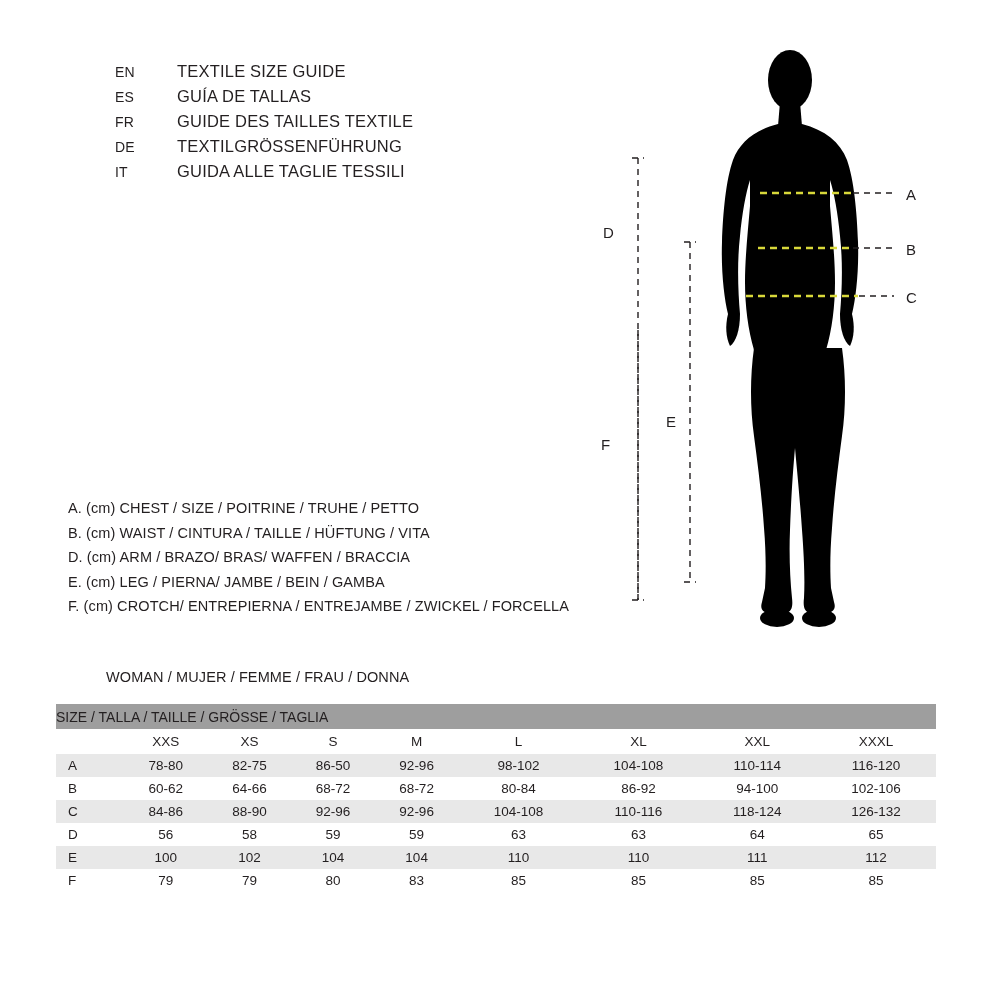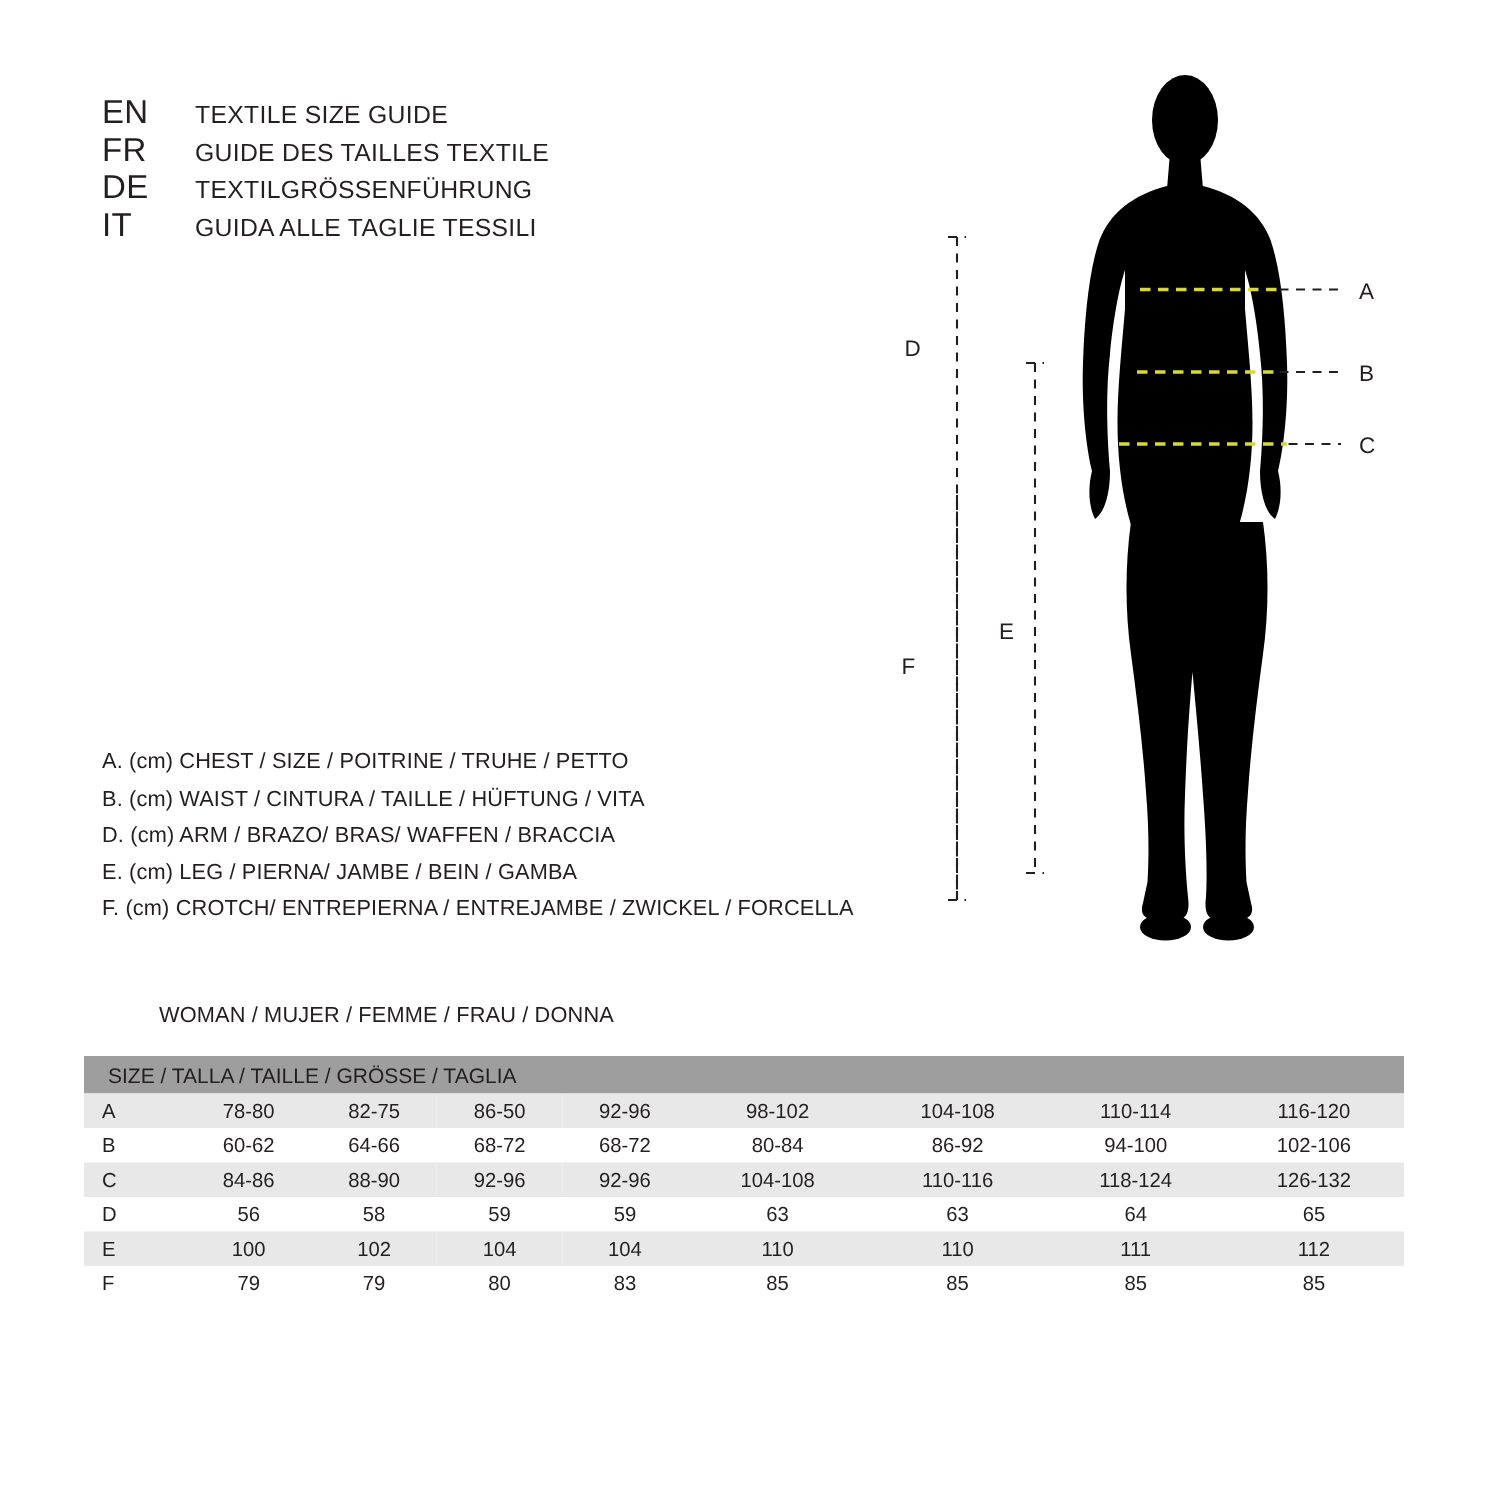--- a/index.html
+++ b/index.html
@@ -22,22 +22,23 @@
     left: 68px;
     top: 62px;
   }
   .title-row {
     display: flex;
     align-items: baseline;
     height: 25px;
   }
   .title-lang {
     width: 62px;
-    font-size: 22px;
+    font-size: 14px;
     letter-spacing: 0.2px;
+    margin-left: 47px;
   }
   .title-text {
     font-size: 16.5px;
     letter-spacing: 0.2px;
   }
 
   
   .legend-block {
     position: absolute;
     left: 68px;
@@ -72,21 +73,21 @@
     padding: 0;
     height: 23px;
     font-weight: normal;
     text-align: center;
     vertical-align: middle;
   }
   .size-table .hdr-row td {
     background: #9e9e9e;
     color: #231f20;
     text-align: left;
-    padding-left: 16px;
+    padding-left: 0;
     height: 25px;
     font-size: 14px;
   }
   .size-table .band td {
     background: #e8e8e8;
   }
   .size-table .rowlabel {
     text-align: left;
     padding-left: 12px;
     width: 56px;
@@ -111,20 +112,24 @@
     color: #231f20;
   }
 </style>
 </head>
 <body>
 
 <div class="title-block">
   <div class="title-row">
     <span class="title-lang">EN</span>
     <span class="title-text">TEXTILE SIZE GUIDE</span>
+  </div>
+  <div class="title-row">
+    <span class="title-lang">ES</span>
+    <span class="title-text">GUÍA DE TALLAS</span>
   </div>
   <div class="title-row">
     <span class="title-lang">FR</span>
     <span class="title-text">GUIDE DES TAILLES TEXTILE</span>
   </div>
   <div class="title-row">
     <span class="title-lang">DE</span>
     <span class="title-text">TEXTILGRÖSSENFÜHRUNG</span>
   </div>
   <div class="title-row">
@@ -140,20 +145,31 @@
   <div class="legend-row">E. (cm) LEG / PIERNA/ JAMBE / BEIN / GAMBA</div>
   <div class="legend-row">F. (cm) CROTCH/ ENTREPIERNA / ENTREJAMBE / ZWICKEL / FORCELLA</div>
 </div>
 
 <div class="group-label">WOMAN / MUJER / FEMME / FRAU / DONNA</div>
 
 <table class="size-table">
   <tbody>
     <tr class="hdr-row">
       <td colspan="9">SIZE / TALLA / TAILLE / GRÖSSE / TAGLIA</td>
+    </tr>
+    <tr class="colhead">
+      <td class="rowlabel"></td>
+      <td>XXS</td>
+      <td>XS</td>
+      <td>S</td>
+      <td>M</td>
+      <td>L</td>
+      <td>XL</td>
+      <td>XXL</td>
+      <td>XXXL</td>
     </tr>
 
     <tr class="band">
       <td class="rowlabel">A</td>
       <td>78-80</td>
       <td>82-75</td>
       <td>86-50</td>
       <td>92-96</td>
       <td>98-102</td>
       <td>104-108</td>

